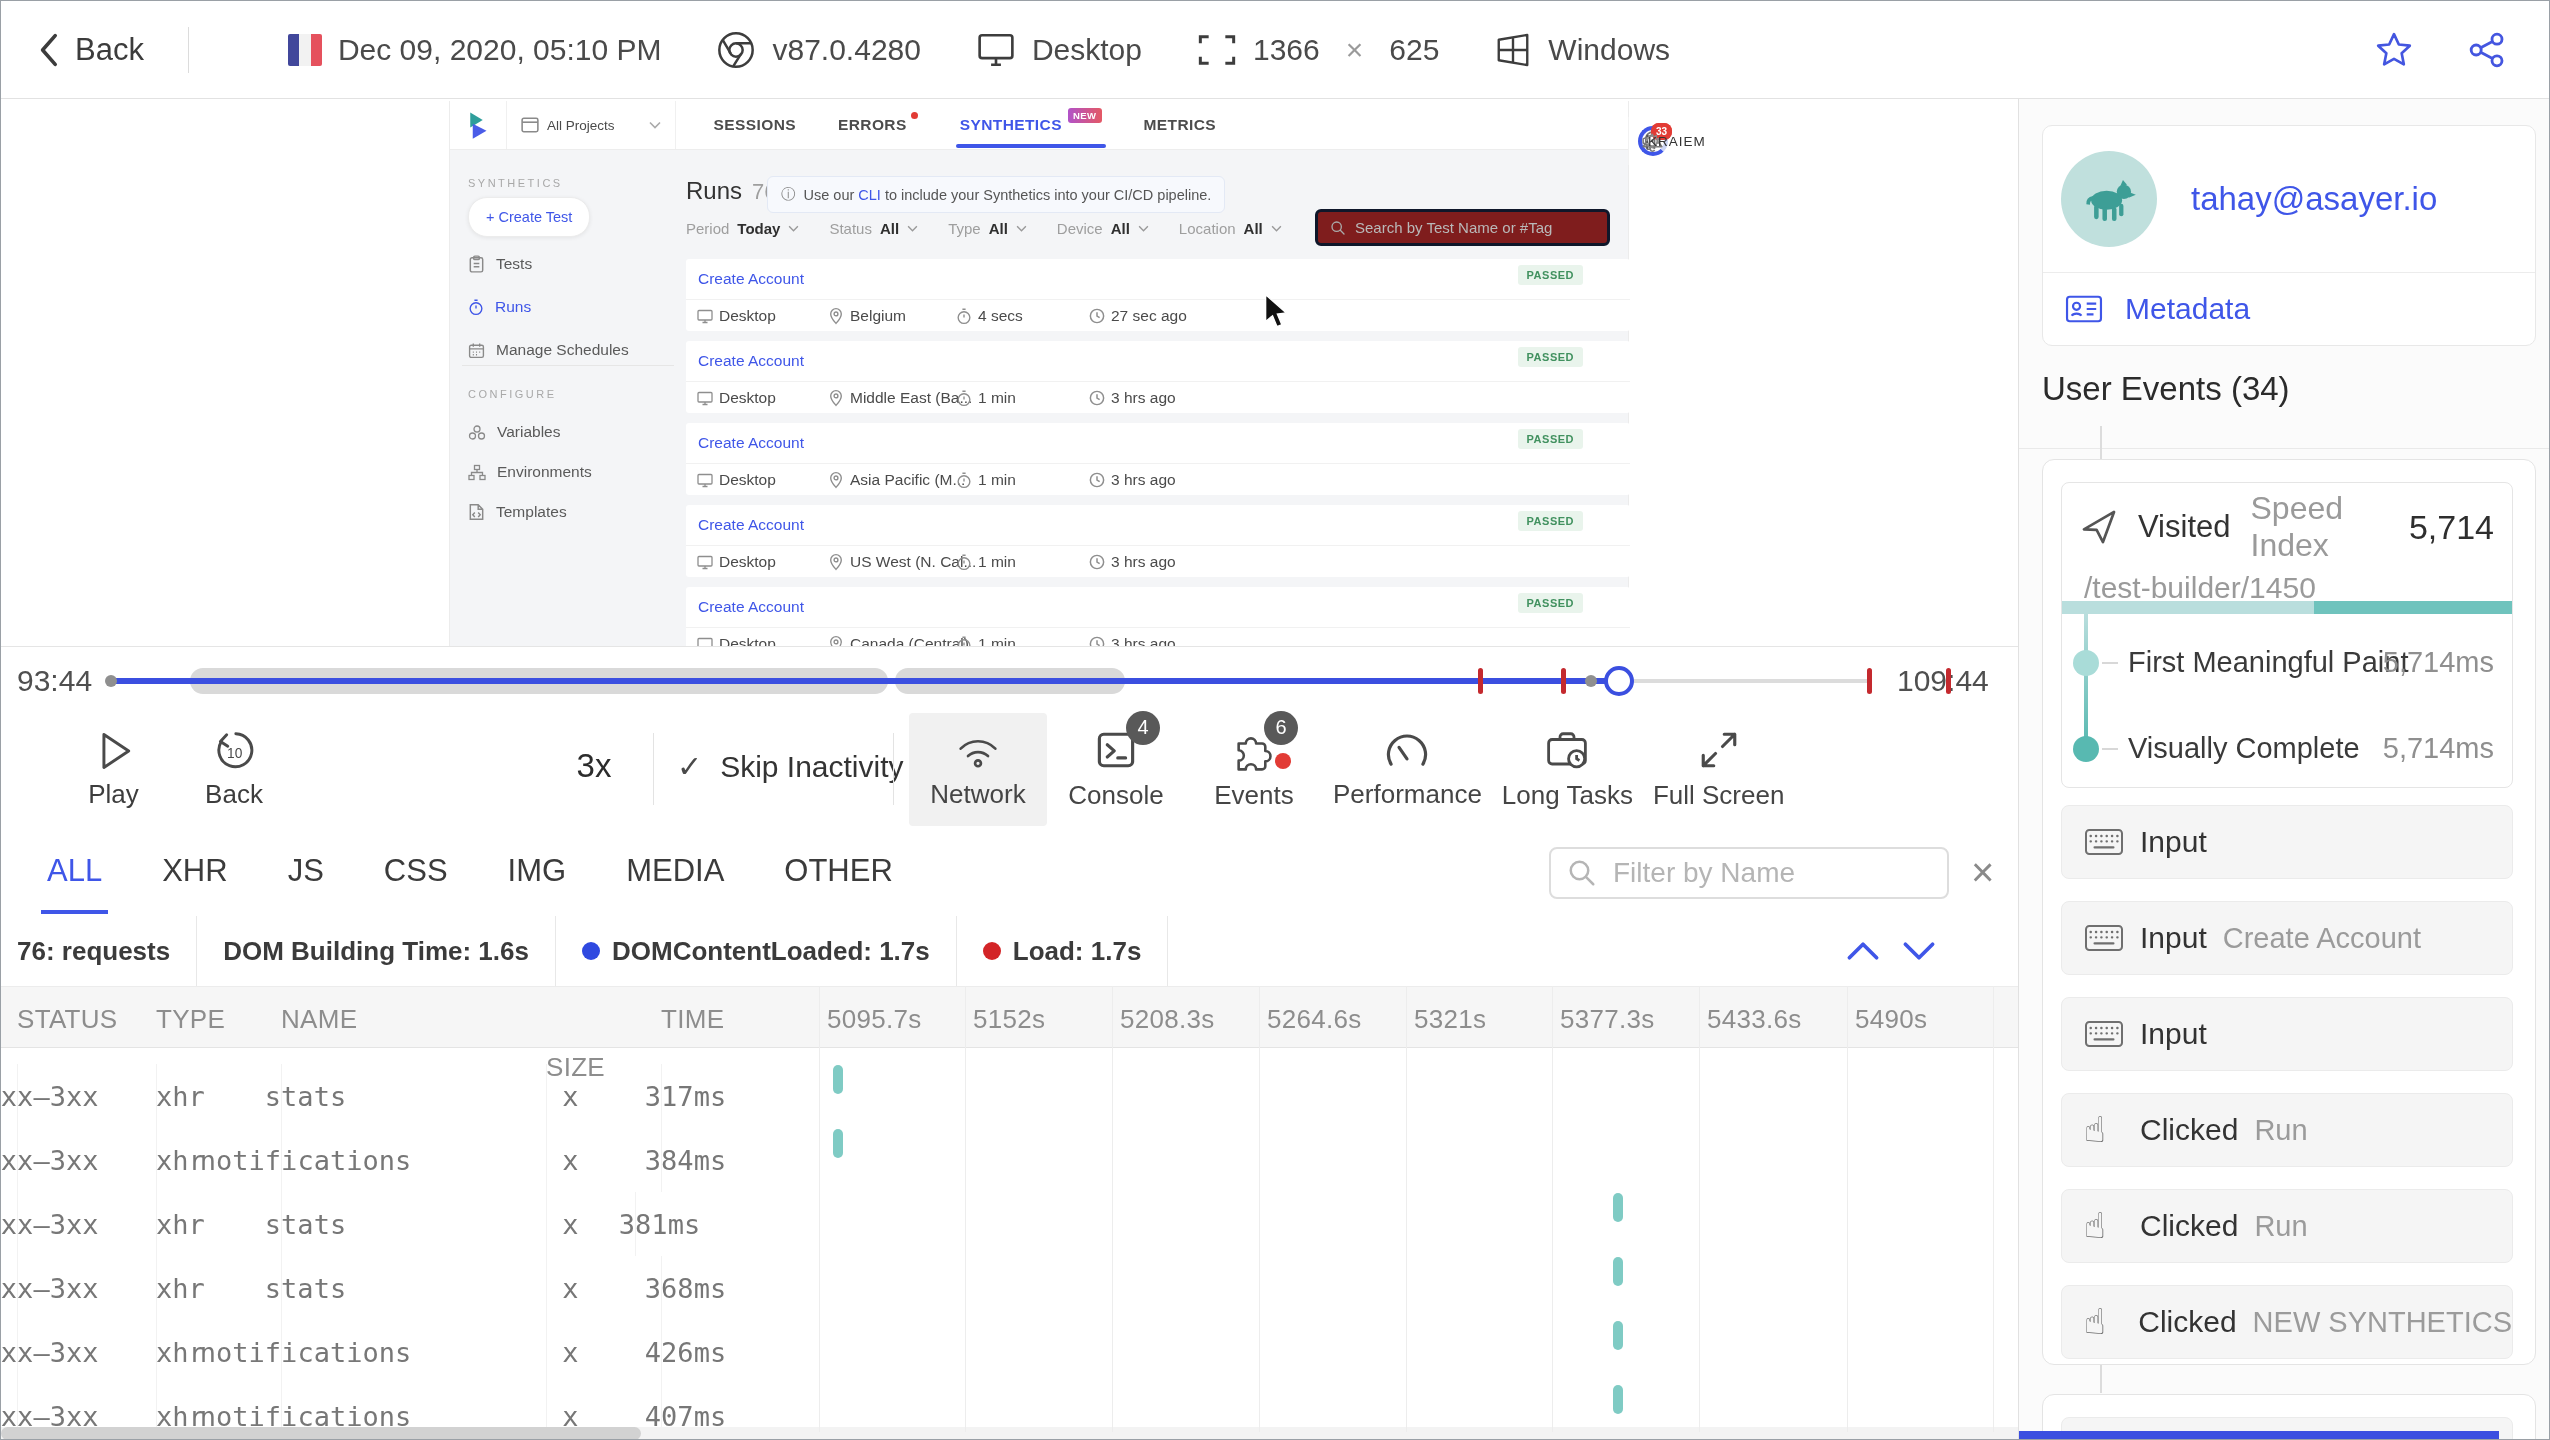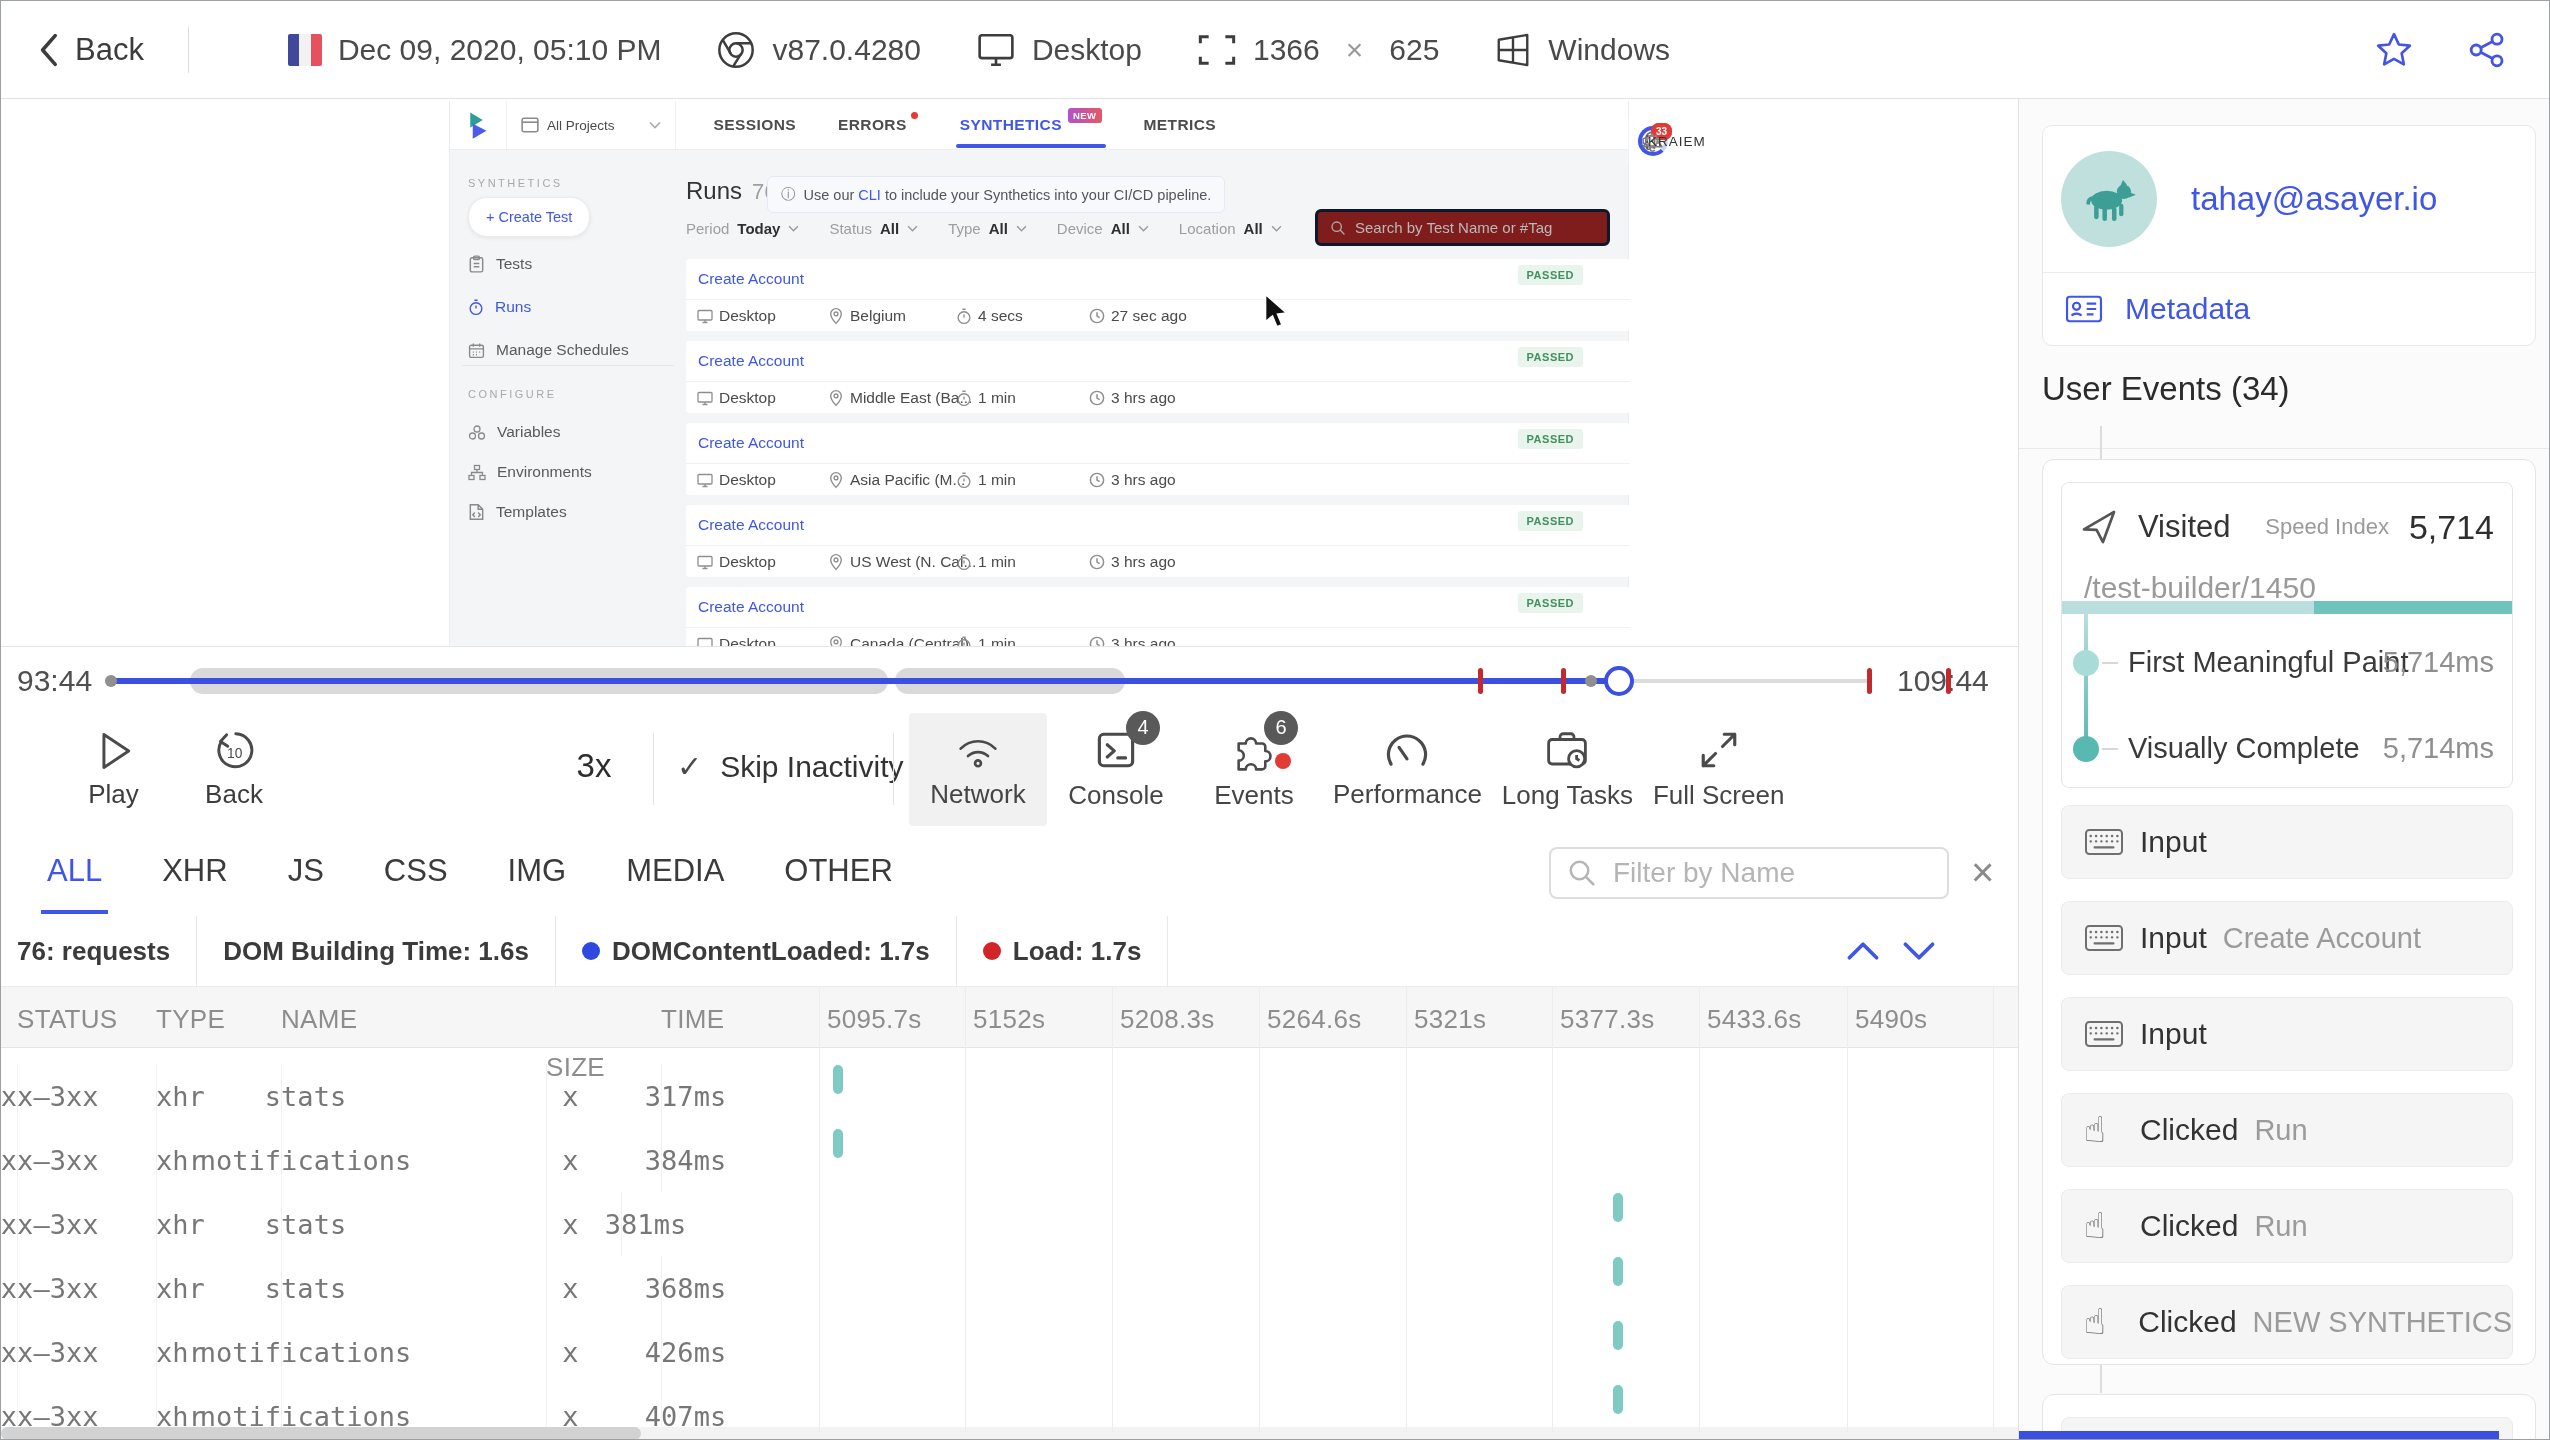--- a/index.html
+++ b/index.html
@@ -150,21 +150,21 @@
   #uemail{font-size:33px;color:#3f56e8;}
   #urow2{height:72px;border-top:1px solid #ececec;display:flex;align-items:center;gap:22px;padding-left:22px;color:#3f56e8;cursor:pointer;}
   #urow2 .mlabel{font-size:30px;}
   #uev-title{position:absolute;left:23px;top:272px;font-size:33px;color:#2b2b2b;}
   #sb-divider{position:absolute;left:0;right:0;top:350px;height:1px;background:#e9e9e9;}
   .stub{position:absolute;left:81px;width:2px;background:#dcdcdc;}
   #bigcard{position:absolute;left:23px;top:361px;width:494px;height:906px;background:#fff;border:1px solid #e4e4e4;border-radius:12px;box-sizing:border-box;}
   #vcard{position:absolute;left:18px;top:22px;width:452px;height:306px;border:1px solid #e5e5e5;border-radius:8px;background:#fff;box-sizing:border-box;overflow:hidden;}
   #vrow1{display:flex;align-items:center;padding:0 18px;height:88px;gap:20px;}
   #vlabel{font-size:31px;color:#333;}
-  #silabel{margin-left:auto;font-size:22px;color:#9a9a9a;}
+  #silabel{margin-left:auto;font-size:32px;color:#9a9a9a;}
   #sival{font-size:34px;color:#2e2e2e;}
   #vurl{padding-left:22px;font-size:30px;color:#9a9a9a;}
   #vbar{position:absolute;left:0;top:118px;width:100%;height:13px;display:flex;}
   #vbar .b1{background:#b9dedd;}
   #vbar .b2{background:#6fc3bd;flex:1;}
   #vconn{position:absolute;left:22px;top:131px;width:4px;height:132px;background:linear-gradient(#b9dedd,#58b9b1);}
   .mrow{position:absolute;left:0;width:100%;height:40px;}
   .mdot{position:absolute;left:11px;top:7px;width:26px;height:26px;border-radius:50%;}
   .mdash{position:absolute;left:40px;top:19px;width:16px;height:2px;background:#d8d8d8;}
   .mname{position:absolute;left:66px;top:3px;font-size:29px;color:#3a3a3a;}
@@ -863,21 +863,21 @@
         <div class="ncell" style="left: 280px;">notifications</div>
         <div class="ncell" style="left: 545px;">x</div>
         <div class="ncell" style="left: 660px;">384ms</div>
         <div class="reqbar" style="left: 832px; background: rgb(127, 203, 196);"></div>
       </div>
       <div class="nrow" style="top: 1175px;">
         <div class="ncell" style="left: 16px;">2xx–3xx</div>
         <div class="ncell" style="left: 155px;">xhr</div>
         <div class="ncell" style="left: 280px;">stats</div>
         <div class="ncell" style="left: 545px;">x</div>
-        <div class="ncell" style="left: 620px;">381ms</div>
+        <div class="ncell" style="left: 634px;">381ms</div>
         <div class="reqbar" style="left: 1612px; background: rgb(127, 203, 196);"></div>
       </div>
       <div class="nrow" style="top: 1239px;">
         <div class="ncell" style="left: 16px;">2xx–3xx</div>
         <div class="ncell" style="left: 155px;">xhr</div>
         <div class="ncell" style="left: 280px;">stats</div>
         <div class="ncell" style="left: 545px;">x</div>
         <div class="ncell" style="left: 660px;">368ms</div>
         <div class="reqbar" style="left: 1612px; background: rgb(127, 203, 196);"></div>
       </div>

